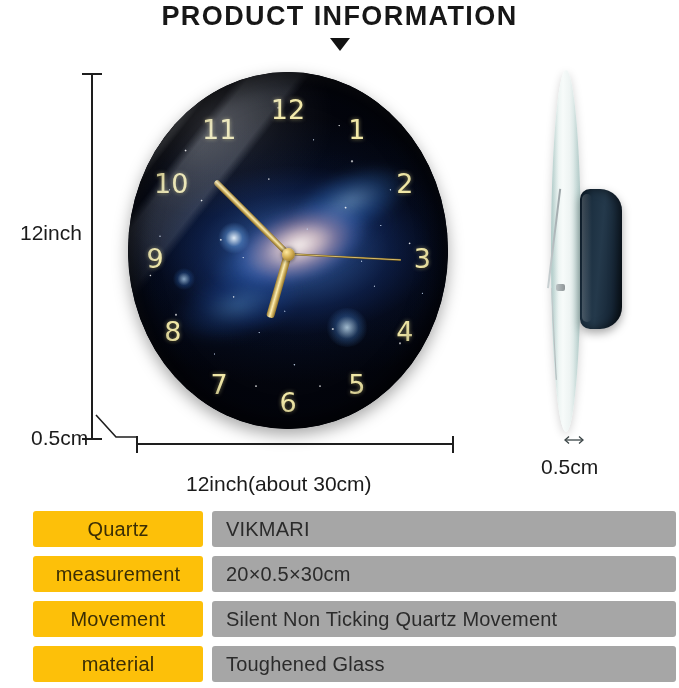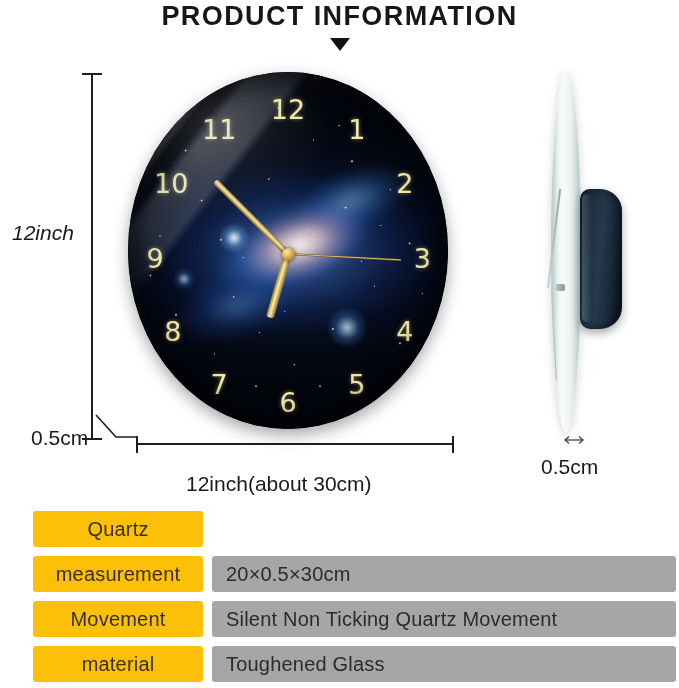--- a/index.html
+++ b/index.html
@@ -319,21 +319,21 @@
   #leader-left { position: absolute; left: 94px; top: 413px; width: 46px; height: 32px; }
   #leader-left svg { display: block; }
 
   .dim-label {
     position: absolute;
     font-size: 21px;
     color: #1b1b1b;
     white-space: nowrap;
     font-weight: 400;
   }
-  #label-height      { left: 12px;   top: 221px; font-style: italic; }
+  #label-height      { left: 20px;   top: 221px; }
   #label-thickness   { left: 31px;  top: 426px; }
   #label-width       { left: 186px; top: 472px; }
   #label-side-depth  { left: 541px; top: 455px; }
 
   
   #side-depth-arrow { position: absolute; left: 563px; top: 432px; width: 22px; height: 12px; }
 
   
   #spec-table {
     position: absolute;
@@ -447,20 +447,21 @@
   <svg width="22" height="12" viewBox="0 0 22 12">
     <line x1="3" y1="6" x2="19" y2="6" stroke="#3a4446" stroke-width="1.3"></line>
     <polyline points="6,2.5 2,6 6,9.5" fill="none" stroke="#3a4446" stroke-width="1.3"></polyline>
     <polyline points="16,2.5 20,6 16,9.5" fill="none" stroke="#3a4446" stroke-width="1.3"></polyline>
   </svg>
 </div>
 
 <div id="spec-table">
   <div class="spec-row">
     <div class="spec-key">Quartz</div>
+    <div class="spec-val">VIKMARI</div>
   </div>
   <div class="spec-row">
     <div class="spec-key">measurement</div>
     <div class="spec-val">20×0.5×30cm</div>
   </div>
   <div class="spec-row">
     <div class="spec-key">Movement</div>
     <div class="spec-val">Silent Non Ticking Quartz Movement</div>
   </div>
   <div class="spec-row">

